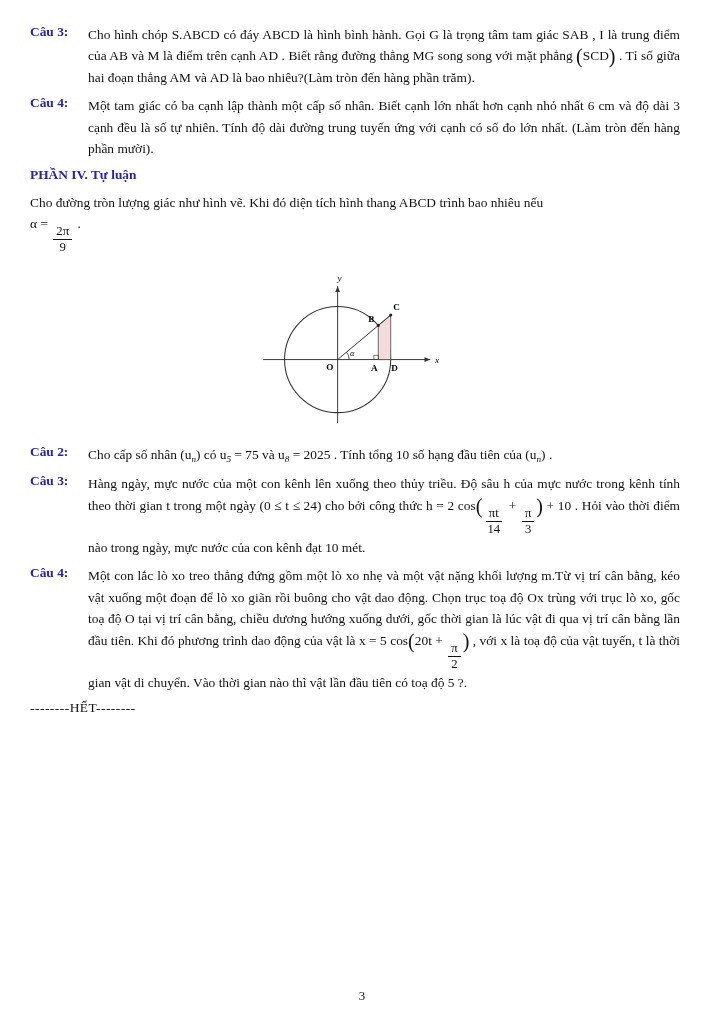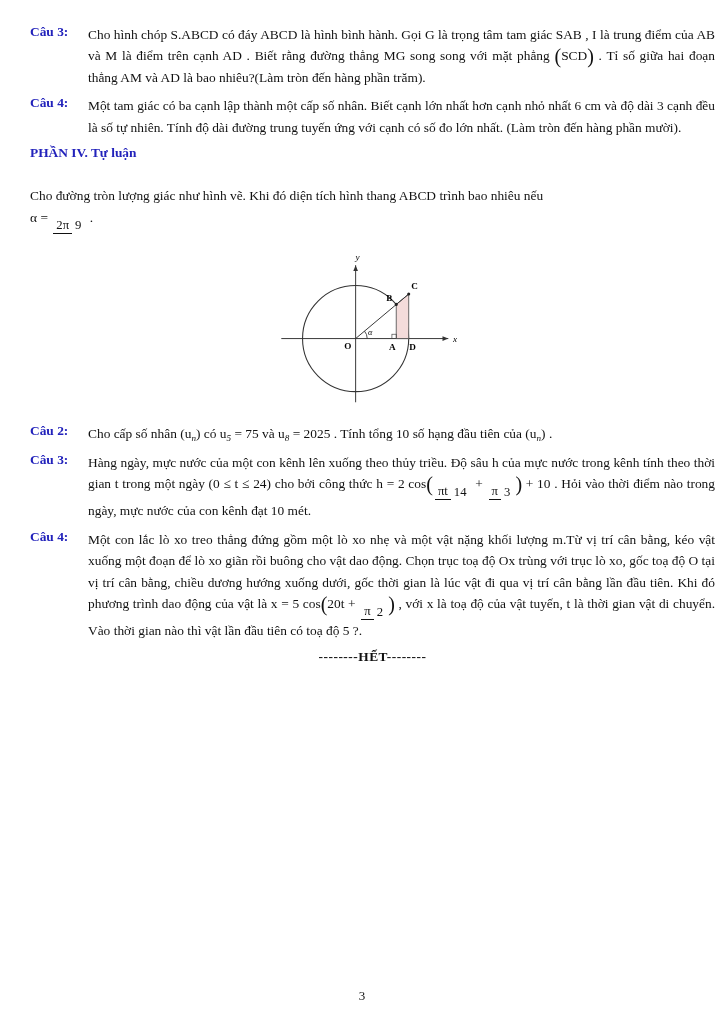--- a/index.html
+++ b/index.html
@@ -2,33 +2,33 @@
 <html style="--accent: #2222bb;"><head>
 <meta charset="utf-8">
 <style>
   *{margin:0;padding:0;box-sizing:border-box}
   html,body{background:#ffffff}
   body{
     width:724px;height:1024px;position:relative;overflow:hidden;
     font-family:"Liberation Serif","DejaVu Serif",serif;
     font-size:13.4px;color:#111;
   }
-  .page{padding:24px 9px 0 30px}
+  .page{padding:24px 44px 0 30px}
   .q-row{display:flex;margin-bottom:7px}
   .q-label{flex:0 0 58px;color:var(--accent,#2222bb);font-weight:700}
   .q-body{flex:1;text-align:justify;line-height:1.6}
   .it{}
   .subscript{font-size:0.68em;vertical-align:-0.3em;font-style:italic}
   .bigparen{font-size:1.5em;line-height:0;vertical-align:-0.13em;font-weight:400}
-  .frac{display:inline-flex;flex-direction:row;align-items:center;
+  .frac{display:inline-flex;flex-direction:column;align-items:center;
         vertical-align:-0.55em;line-height:1.18;font-size:0.95em;margin:0 2px;text-align:center}
   .frac .num{display:block;padding:0 3px;border-bottom:1px solid #111}
   .frac .den{display:block;padding:0 3px}
-  .part-heading{color:var(--accent,#2222bb);font-weight:700;margin:5px 0 24px 0}
-  .end-mark{text-align:center;font-weight:700;margin-top:4px;letter-spacing:0.5px}
+  .part-heading{color:var(--accent,#2222bb);font-weight:700;margin:5px 0 9px 0}
+  .end-mark{text-align:left;font-weight:400;margin-top:4px;letter-spacing:0.5px}
   .figure-wrap{display:none;justify-content:center;margin:8px 0 12px}
   .figure-wrap.show{display:flex}
   .page-number{position:absolute;bottom:20px;left:0;right:0;text-align:center;font-size:13px}
   svg text{font-family:"Liberation Serif","DejaVu Serif",serif}
 </style>
 </head>
 <body>
 
 <div class="page">
   <div>

